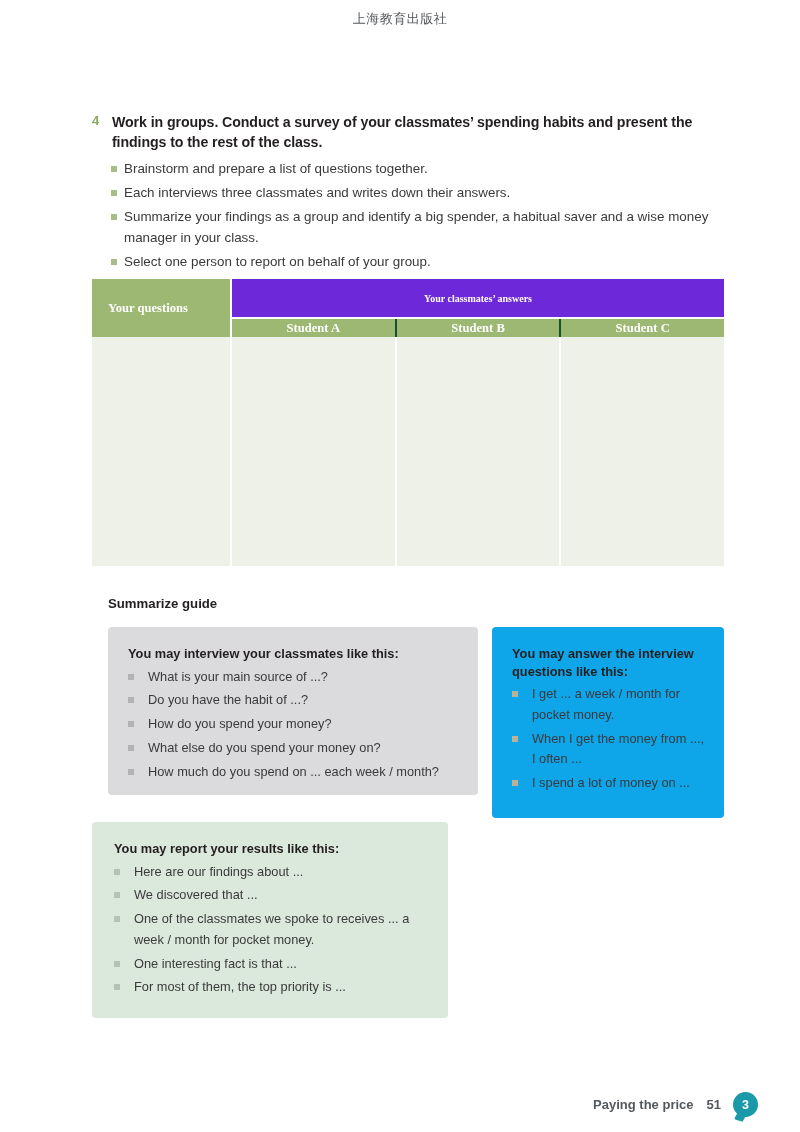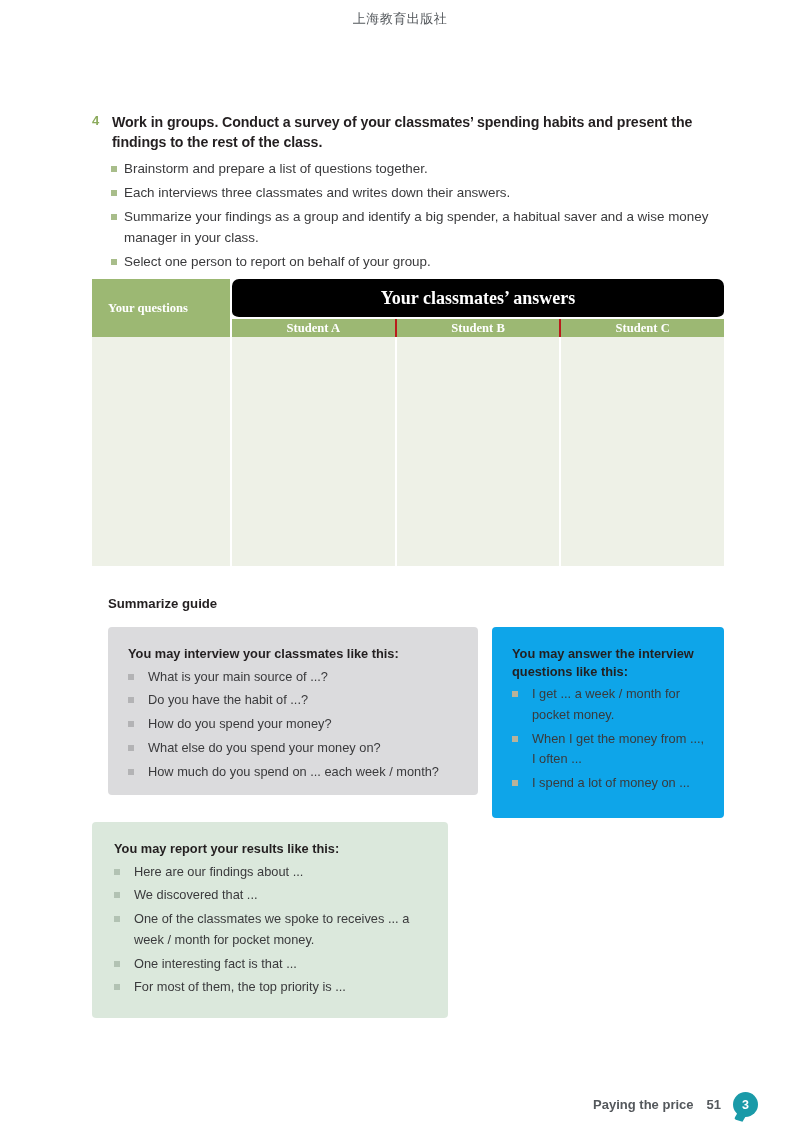--- a/index.html
+++ b/index.html
@@ -102,44 +102,43 @@
     box-sizing: border-box;
     border-right: 2px solid #ffffff;
   }
   .st-right {
     flex: 1;
     display: flex;
     flex-direction: column;
   }
   .st-answers {
     height: 38px;
-    background: #000000;
+    background: #6d28d9;
     color: #ffffff;
     font-weight: bold;
-    font-size: 18px;
+    font-size: 10px;
     display: flex;
     align-items: center;
     justify-content: center;
     border-bottom: 2px solid #ffffff;
-    border-radius: 7px;
   }
   .st-students {
     flex: 1;
     display: flex;
   }
   .st-student {
     flex: 1;
     background: #9cb873;
     color: #ffffff;
     font-weight: bold;
     font-size: 12.6px;
     display: flex;
     align-items: center;
     justify-content: center;
-    border-right: 2px solid #b91c1c;
+    border-right: 2px solid #14532d;
     box-sizing: border-box;
   }
   .st-student:last-child { border-right: none; }
 
   .st-body {
     display: flex;
     height: 229px;
   }
   .st-bcell {
     background: #eef1e7;

